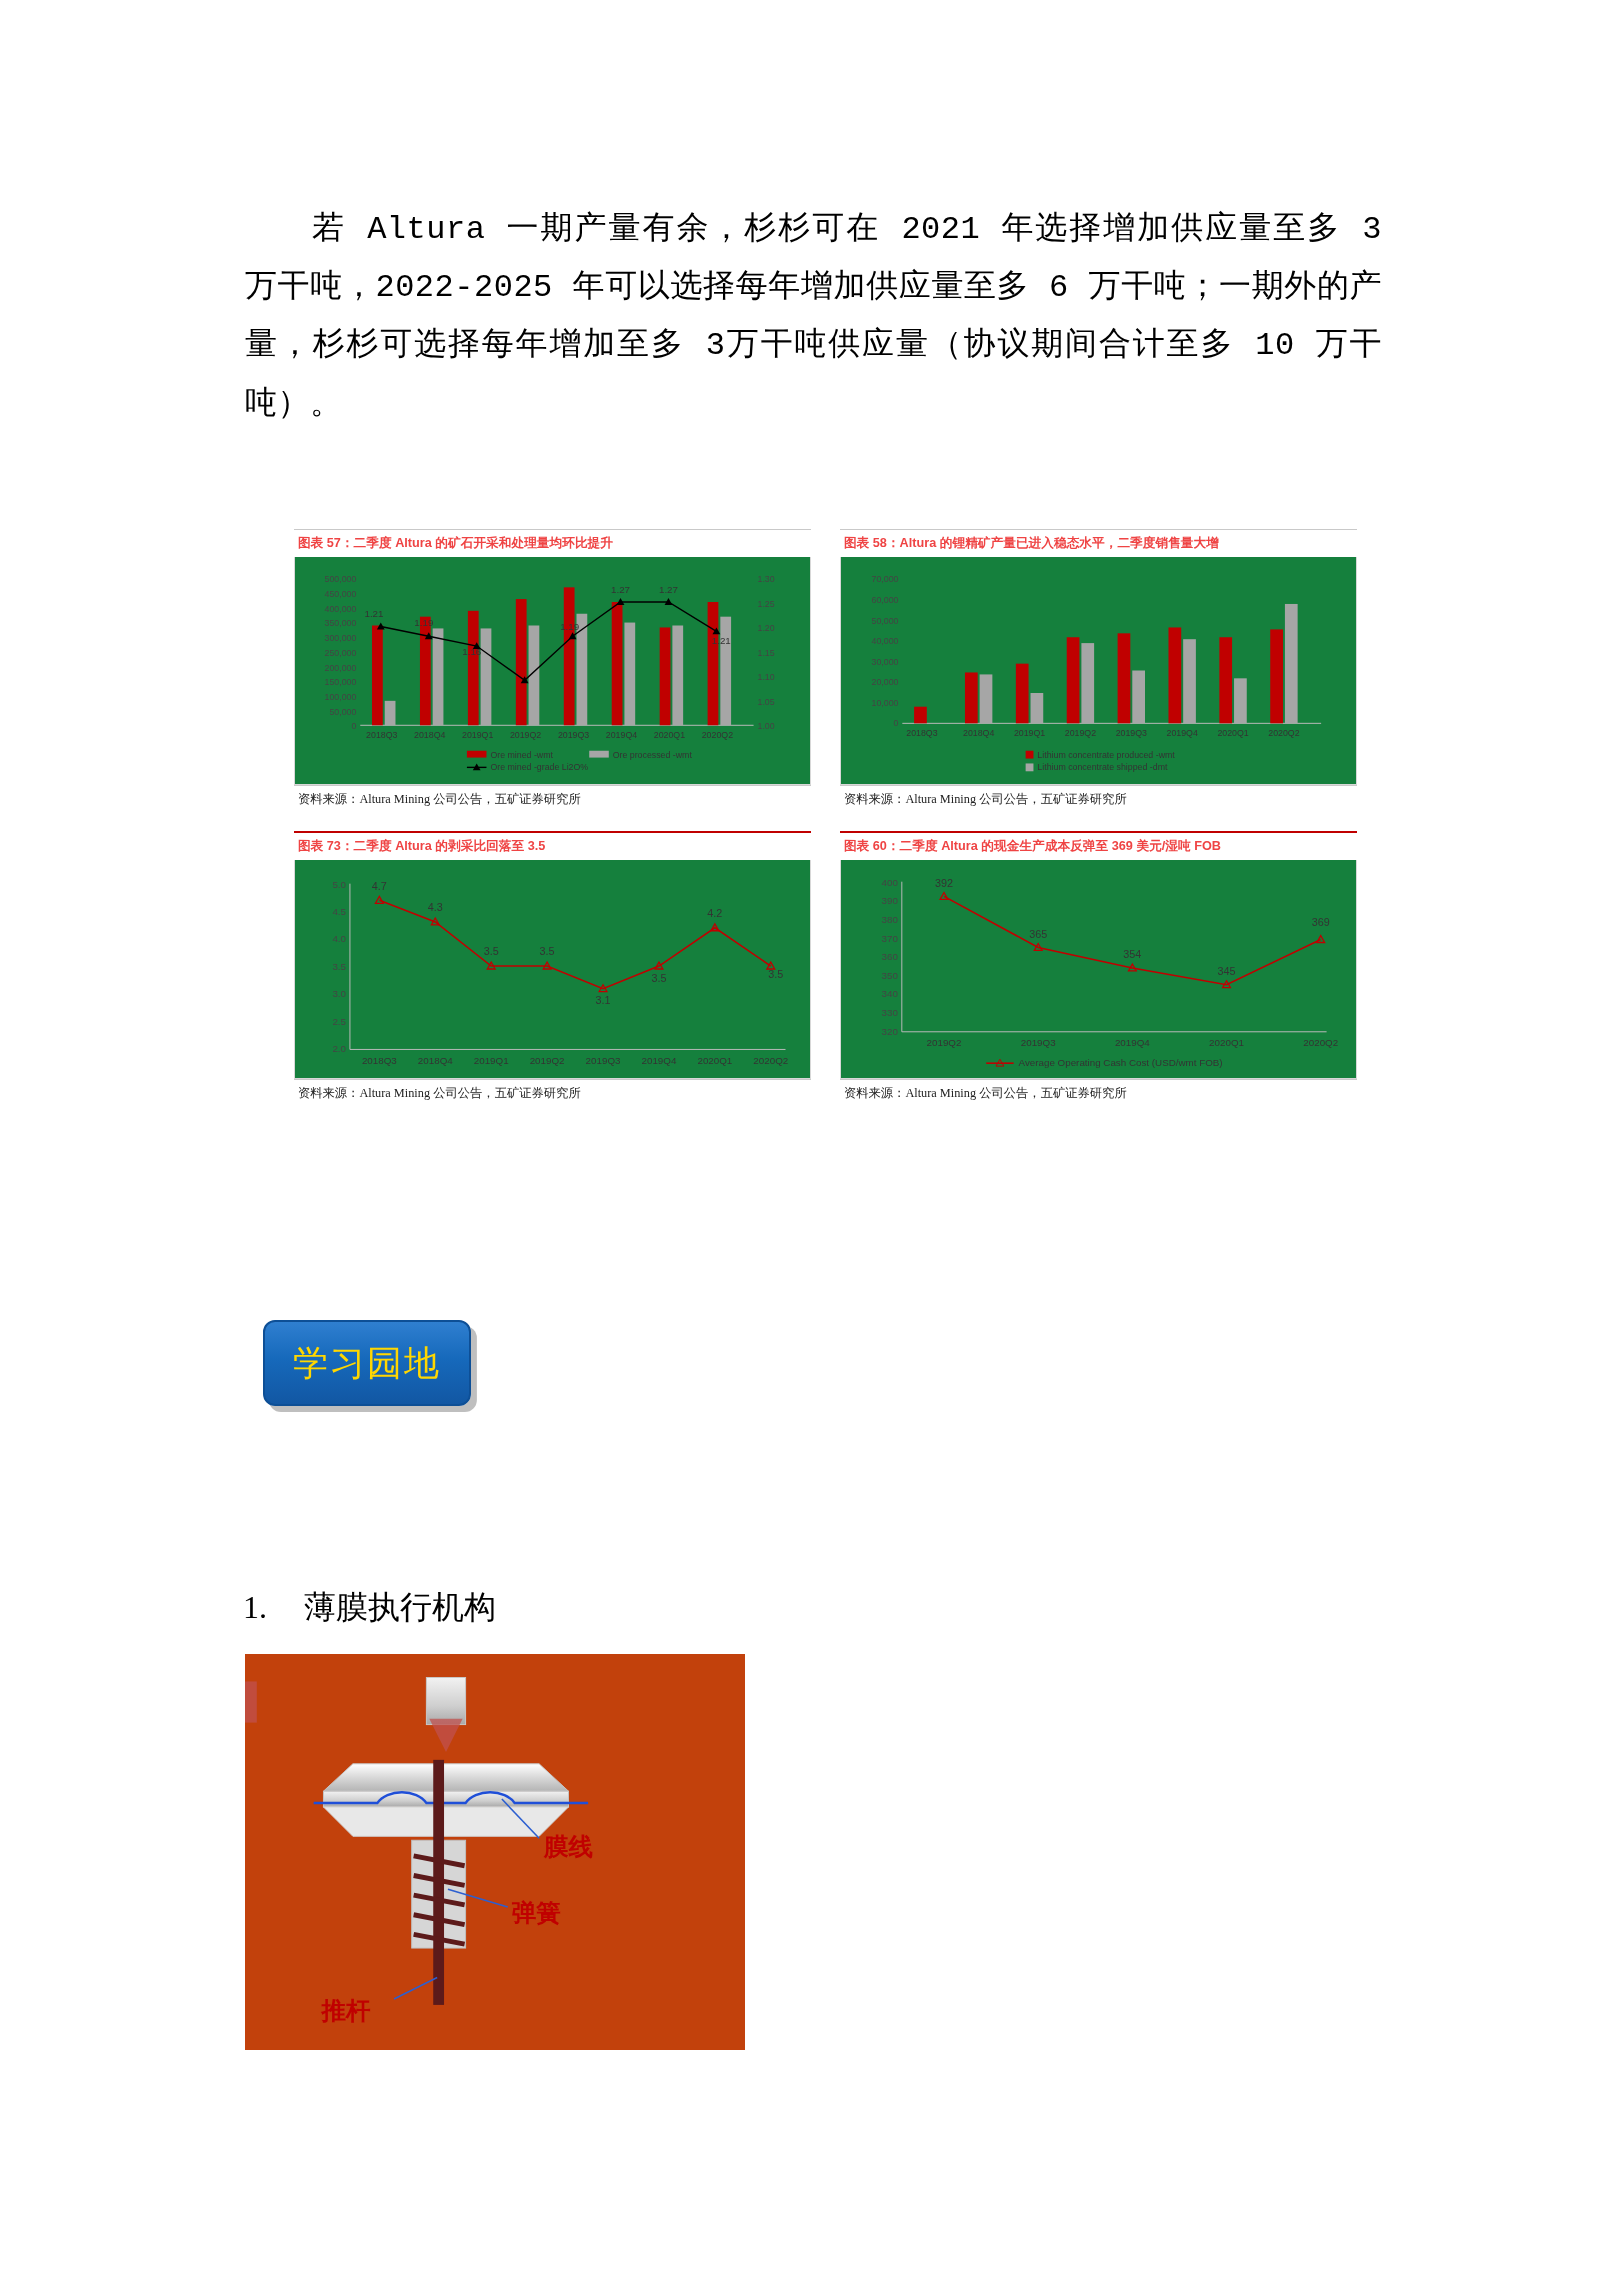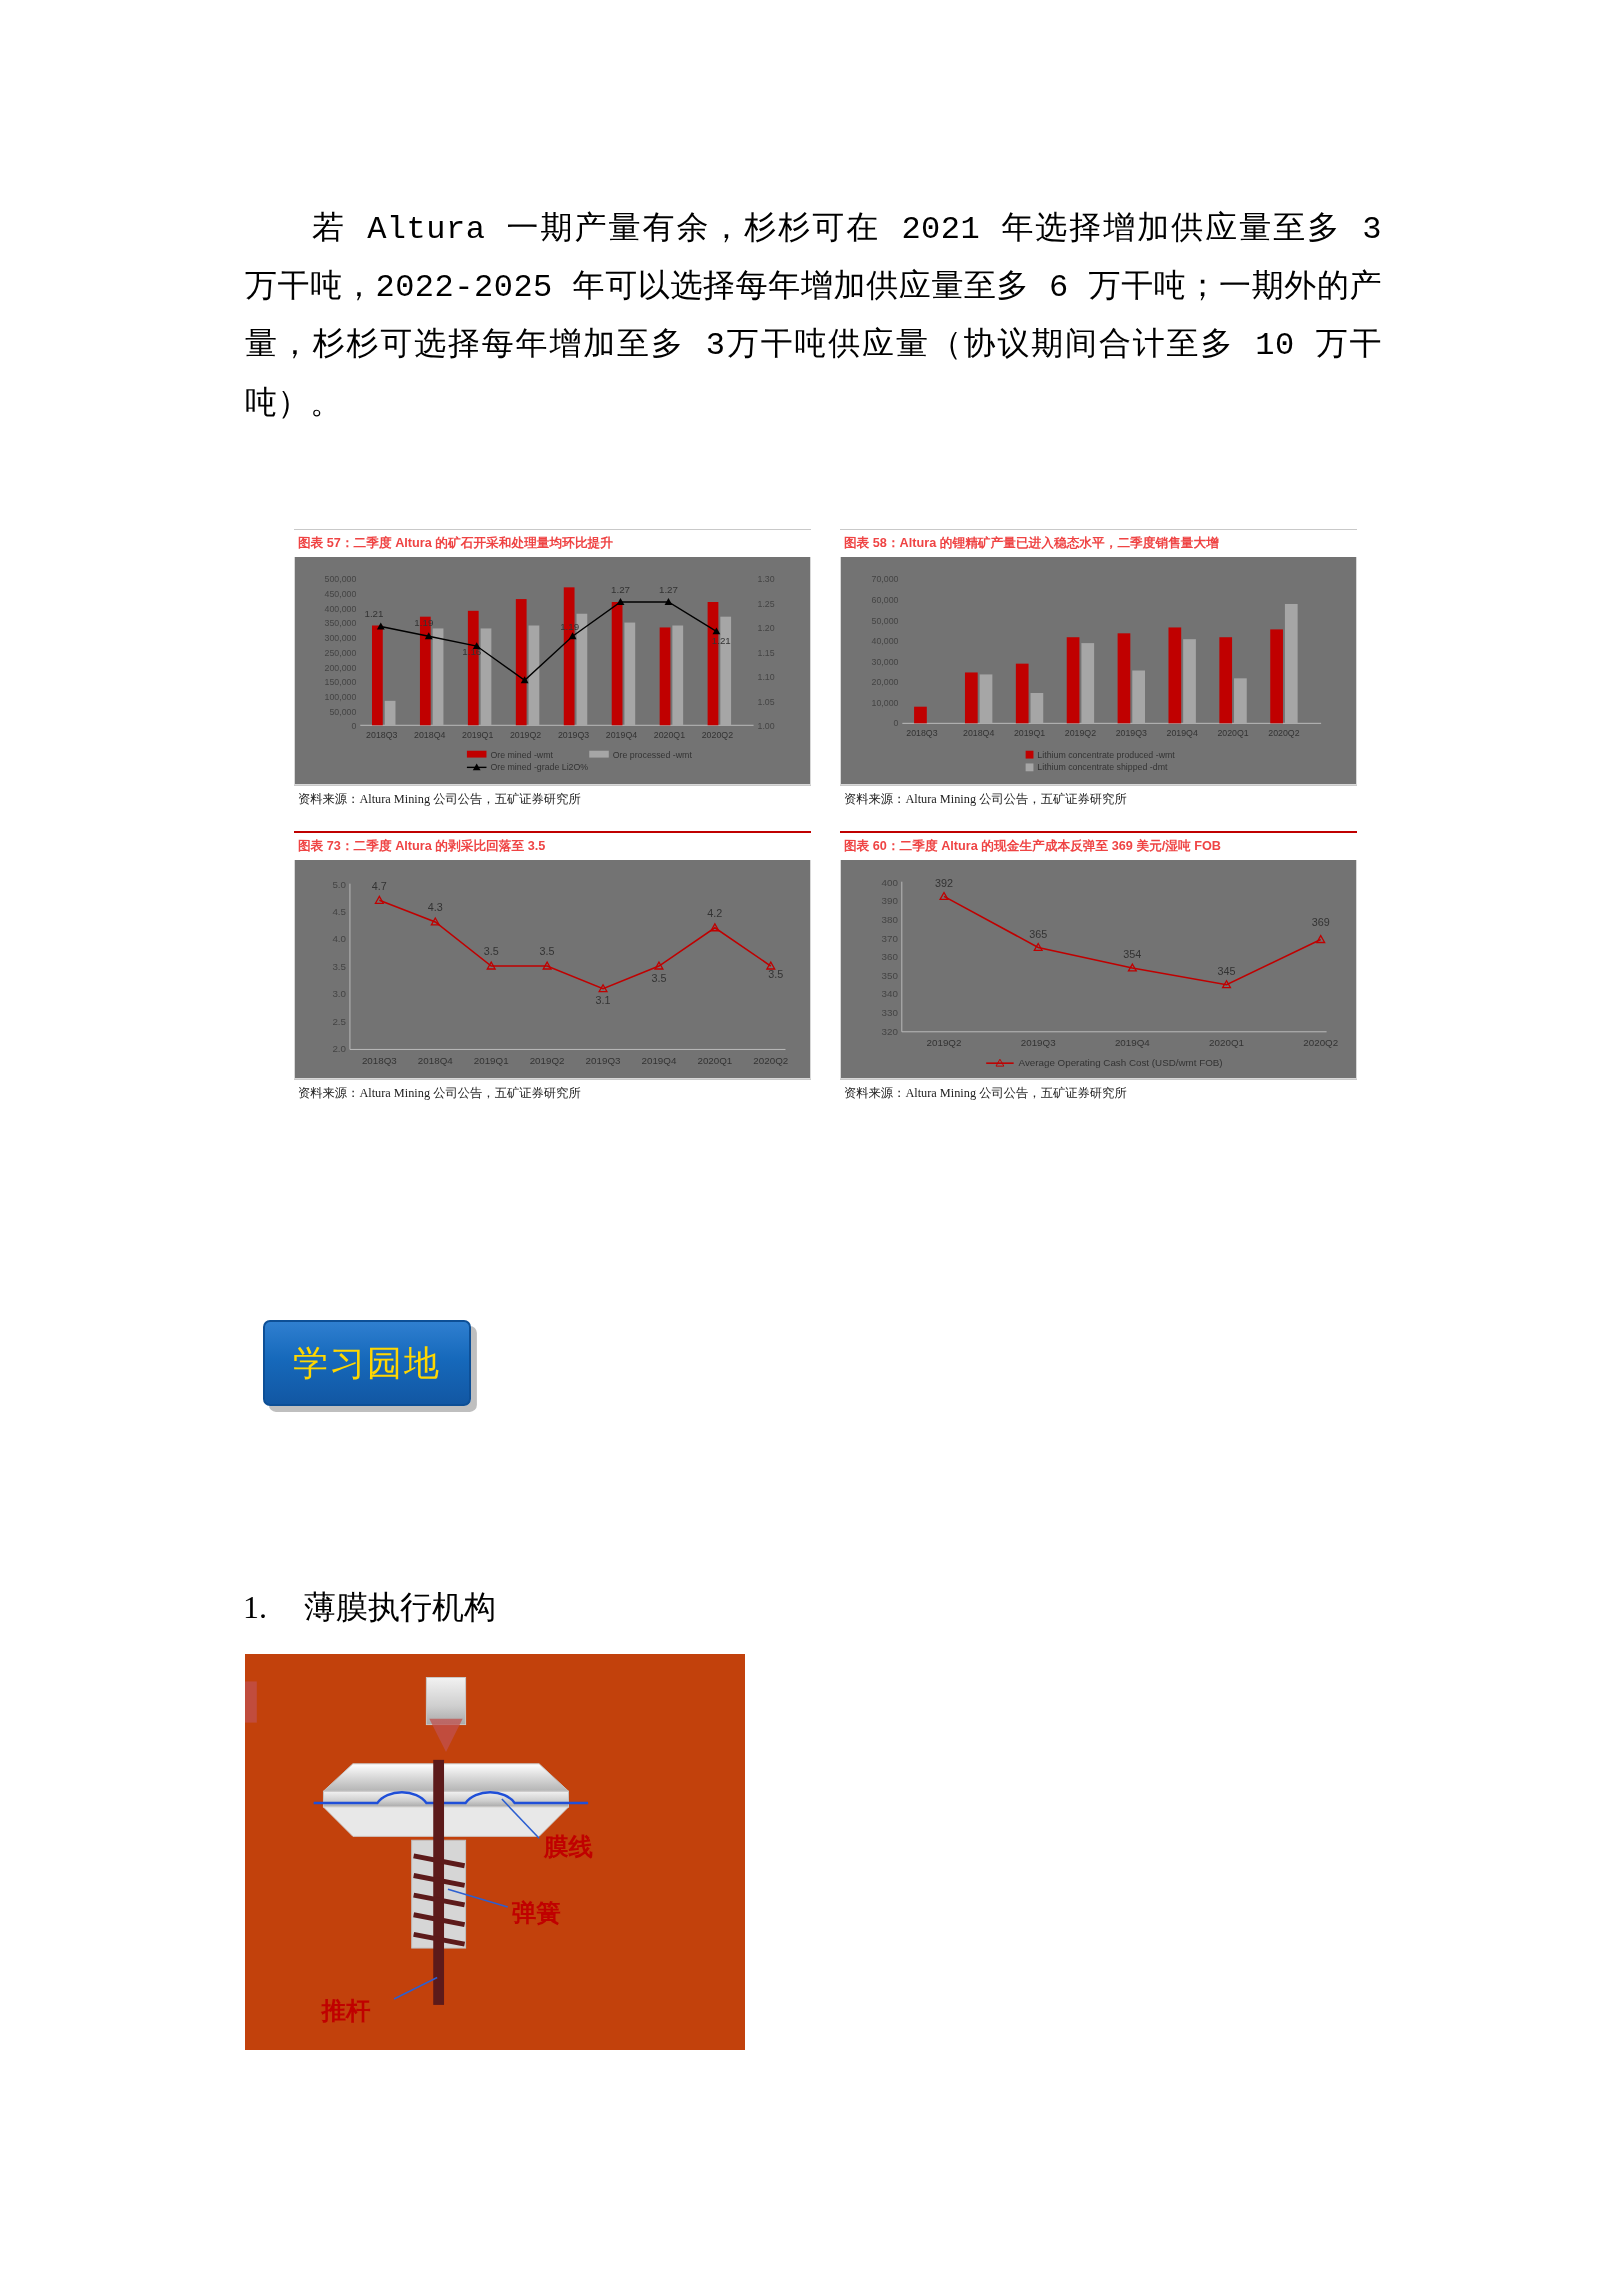--- a/index.html
+++ b/index.html
@@ -61,21 +61,21 @@
     padding: 5.9px 3.9px 4.9px 3.9px;
     border-top: 1px solid #c9c9c9;
     line-height: 1.25;
   }
   .fig-title.bluebar {
     border-top: 2px solid #c00000;
   }
   .fig-plot {
     border: 1px solid #d8d8d8;
     border-top: none;
-    background: #737373;
+    background: #15803d;
     position: relative;
     height: 227px;
     overflow: hidden;
   }
   .fig-src {
     font-family: Liberation Serif, serif;
     font-size: 12.3px;
     color: #222;
     padding: 4.9px 3.9px 9.8px 3.9px;
     border-top: 1px solid #c9c9c9;
@@ -83,21 +83,21 @@
 
   
   .study-btn {
     position: absolute;
     left: 263px;
     top: 1320px;
     width: 204px;
     height: 82px;
     background: linear-gradient(#2f7fd0, #1669bb 45%, #1257a3);
     border: 2.9px solid #0d4f96;
-    border-radius: 7px;
+    border-radius: 12px;
     box-shadow: 5.9px 5.9px 0 rgba(0,0,0,0.25);
     display: flex;
     align-items: center;
     justify-content: center;
     color: #ffd700;
     font-family: "Liberation Sans", sans-serif;
     font-size: 35px;
     letter-spacing: 2px;
   }
 

